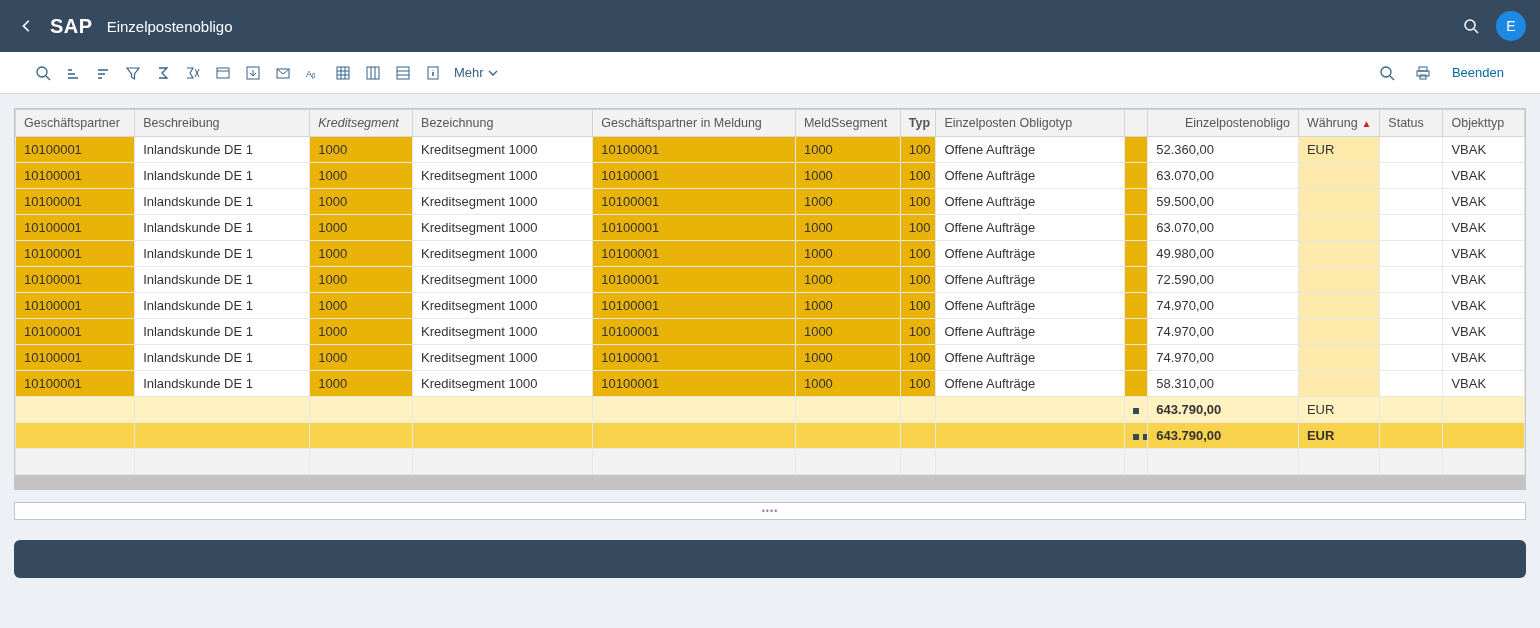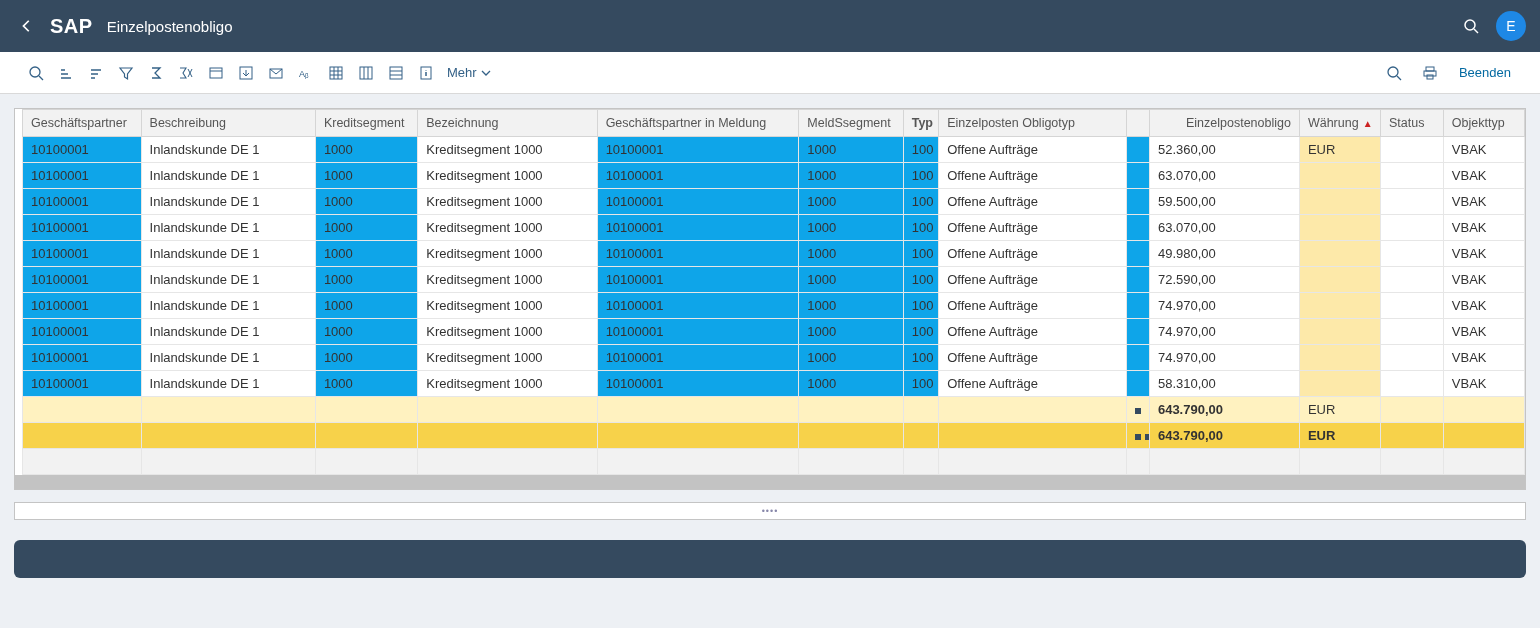--- a/index.html
+++ b/index.html
@@ -4,34 +4,34 @@
 <style>
   * { box-sizing: border-box; }
   html, body { margin:0; padding:0; font-family: Arial, sans-serif; font-size:13px; color:#333; background:#edf0f4; }
   .shell-header { background:#354a5f; height:52px; display:flex; align-items:center; padding:0 14px; color:#fff; }
   .shell-header .back { width:26px; height:26px; display:flex; align-items:center; justify-content:center; cursor:pointer; }
   .shell-header .logo { font-weight:bold; font-size:20px; margin:0 14px 0 10px; letter-spacing:0.5px; display:flex; align-items:center;}
   .shell-header .title { font-size:15px; }
   .shell-header .spacer { flex:1; }
   .shell-header .search,.shell-header .avatar { width:30px; height:30px; display:flex; align-items:center; justify-content:center; cursor:pointer; }
   .shell-header .avatar { background:#1e88e5; border-radius:50%; margin-left:10px; font-size:14px; }
-  .toolbar { background:#fff; border-bottom:1px solid #d9d9d9; height:42px; display:flex; align-items:center; padding:0 21px; font-size:13px; color:#346187;}
+  .toolbar { background:#fff; border-bottom:1px solid #d9d9d9; height:42px; display:flex; align-items:center; padding:0 28px; font-size:13px; color:#346187;}
   .toolbar .tb-icon { width:30px; height:30px; display:flex; align-items:center; justify-content:center; cursor:pointer; color:#346187;}
   .toolbar .more { display:flex; align-items:center; padding:0 6px; cursor:pointer; gap:4px;}
   .toolbar .right { margin-left:auto; display:flex; align-items:center; gap:6px;}
   .toolbar .exit { color:#0369a1; cursor:pointer; padding:0 8px; }
   .content { padding:14px; }
   .panel { background:#fff; border:1px solid #c4c4c4; }
   .panel-title { font-size:22px; padding:14px 12px 16px; color:#222;}
-  .grid-wrap { overflow-x:auto;margin-left:7px; }
+  .grid-wrap { overflow-x:auto; }
   table.grid { border-collapse:collapse; width:100%; table-layout:fixed; }
   table.grid th { background:#f2f2f2; border:1px solid #d5d5d5; font-weight:normal; color:#555; text-align:left; padding:6px 8px; font-size:12.5px; white-space:nowrap; overflow:hidden; }
   table.grid th.num { text-align:right;}
   table.grid td { border:1px solid #e6e6e6; padding:5px 8px; font-size:13px; white-space:nowrap; overflow:hidden; }
-  table.grid tbody tr td.shade { background:#0ea5e9; }
+  table.grid tbody tr td.shade { background:#eab308; }
   table.grid td.num { text-align:left; }
   table.grid td.cur { background:#fde9a9; }
   .sort-arrow { color:#c22; font-size:10px; margin-left:4px;}
   tr.subtotal td { background:#fff2c0; }
   tr.subtotal td.num, tr.subtotal td.cur, tr.subtotal td.sumlabel { font-weight:bold; }
   tr.grandtotal td { background:#f7d24a; font-weight:bold;}
   .marker { display:inline-block; width:6px; height:6px; background:#354a5f; margin-right:4px; vertical-align:middle;}
   .hscroll-imit { height:14px; background:#c3c3c3; margin-top:0;}
   .drag-area { margin-top:12px; border:1px solid #c4c4c4; background:#fff; height:18px; display:flex; align-items:center; justify-content:center;}
   .drag-dots { color:#88a; letter-spacing:1px; font-size:9px;}
@@ -169,21 +169,21 @@
 </div>
 
 <div class="content">
   <div class="panel">
     <div class="grid-wrap">
       <table class="grid">
         <thead>
             <tr id="hdr-row">
               <th style="width: 117px;">Geschäftspartner</th>
               <th style="width: 172px;">Beschreibung</th>
-              <th style="width: 101px;">Kreditsegment</th>
+              <th style="width: 101px; font-style: italic;">Kreditsegment</th>
               <th style="width: 177px;">Bezeichnung</th>
               <th style="width: 199px;">Geschäftspartner in Meldung</th>
               <th style="width: 103px;">MeldSsegment</th>
               <th style="width: 35px; font-weight: bold;">Typ</th>
               <th style="width: 185px;">Einzelposten Obligotyp</th>
               <th style="width: 23px;"></th>
               <th class="num" style="width: 148px;">Einzelpostenobligo</th>
               <th style="width: 80px;">Währung<span class="sort-arrow">▲</span></th>
               <th style="width: 62px;">Status</th>
               <th style="width: 80px;">Objekttyp</th>

